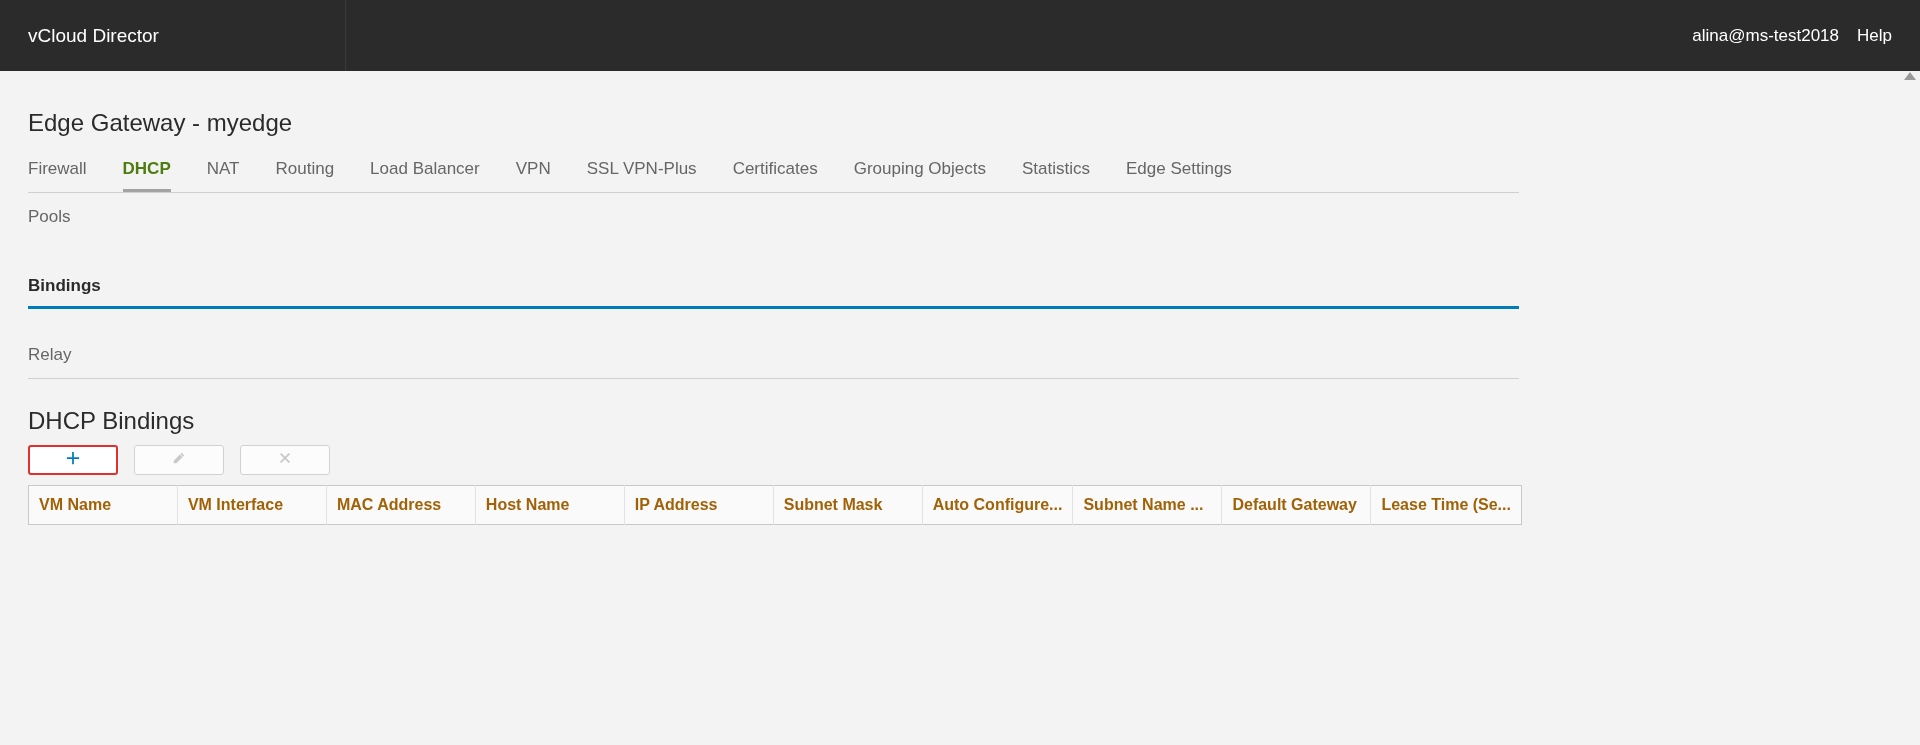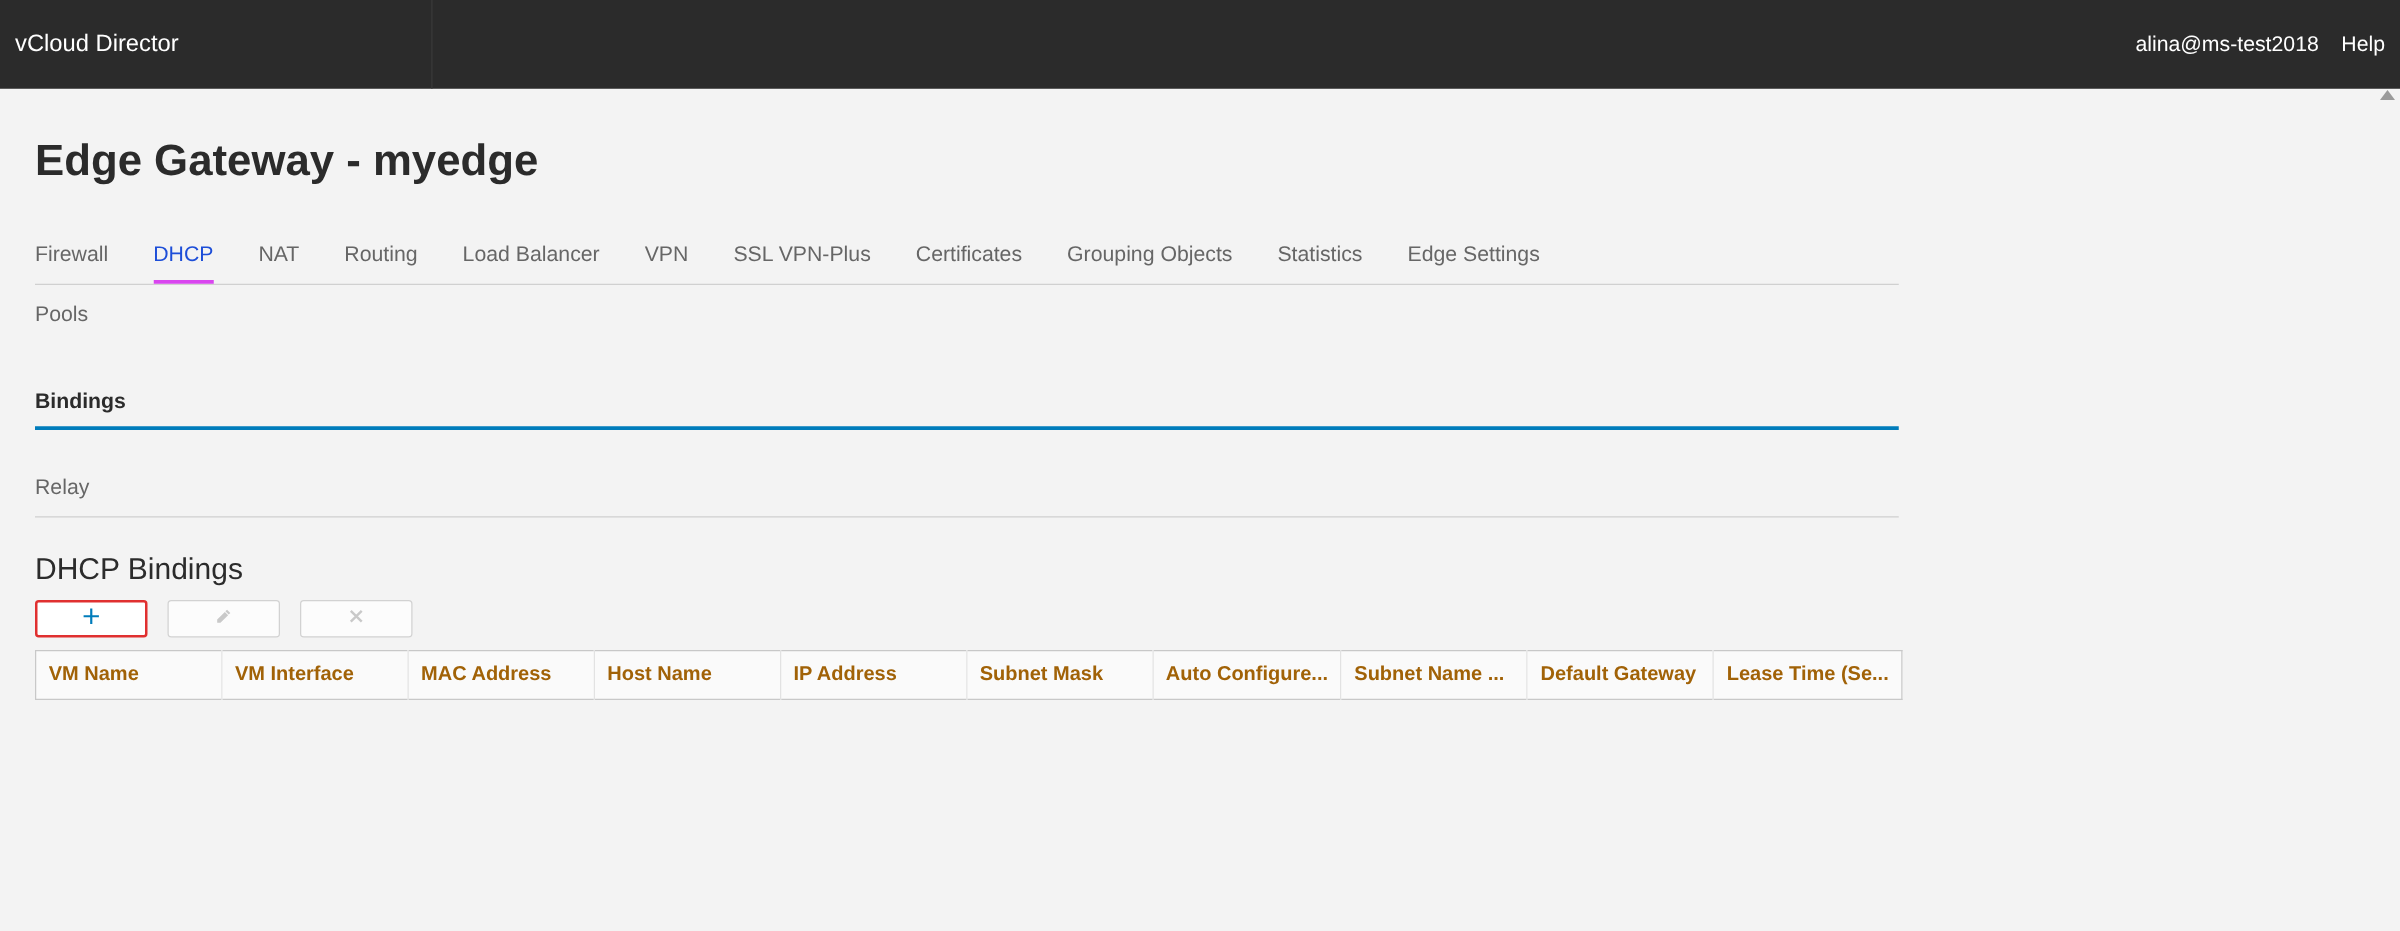--- a/index.html
+++ b/index.html
@@ -9,21 +9,21 @@
       color: #3a3a3a;
       width: 1920px;
       overflow-x: hidden;
     }
     .header {
       background: #2b2b2b;
       height: 71px;
       display: flex;
       align-items: center;
       justify-content: space-between;
-      padding: 0 12px;
+      padding: 0 28px;
       position: relative;
     }
     .header-divider {
       position: absolute;
       left: 345px;
       top: 0;
       bottom: 0;
       width: 1px;
       background: #3a3a3a;
     }
@@ -49,44 +49,44 @@
     .scroll-indicator {
       position: absolute;
       right: 4px;
       top: 72px;
       width: 0; height: 0;
       border-left: 6px solid transparent;
       border-right: 6px solid transparent;
       border-bottom: 8px solid #9a9a9a;
     }
     .page-title {
-      font-size: 35px;
-      font-weight: 700;
+      font-size: 24px;
+      font-weight: 400;
       color: #2b2b2b;
       margin-top: 38px;
-      margin-bottom: 41px;
+      margin-bottom: 18px;
     }
     .tabs {
       display: flex;
       gap: 36px;
       border-bottom: 1px solid #d0d0d0;
       padding-bottom: 0px;
       margin-right: 36px;
     }
     .tab {
       font-size: 17px;
       color: #666;
       padding: 4px 0 10px 0;
       cursor: pointer;
       border-bottom: 3px solid transparent;
     }
     .tab.active {
-      color: #1d4ed8;
-      font-weight: 400;
-      border-bottom: 3px solid #d946ef;
+      color: #4d7c0f;
+      font-weight: 700;
+      border-bottom: 3px solid #a3a3a3;
     }
     .sub-tabs {
       display: flex;
       gap: 36px;
       border-bottom: 1px solid #d0d0d0;
       padding-top: 14px;
       margin-right: 36px;
       flex-direction: column;
     }
     .sub-tab {

